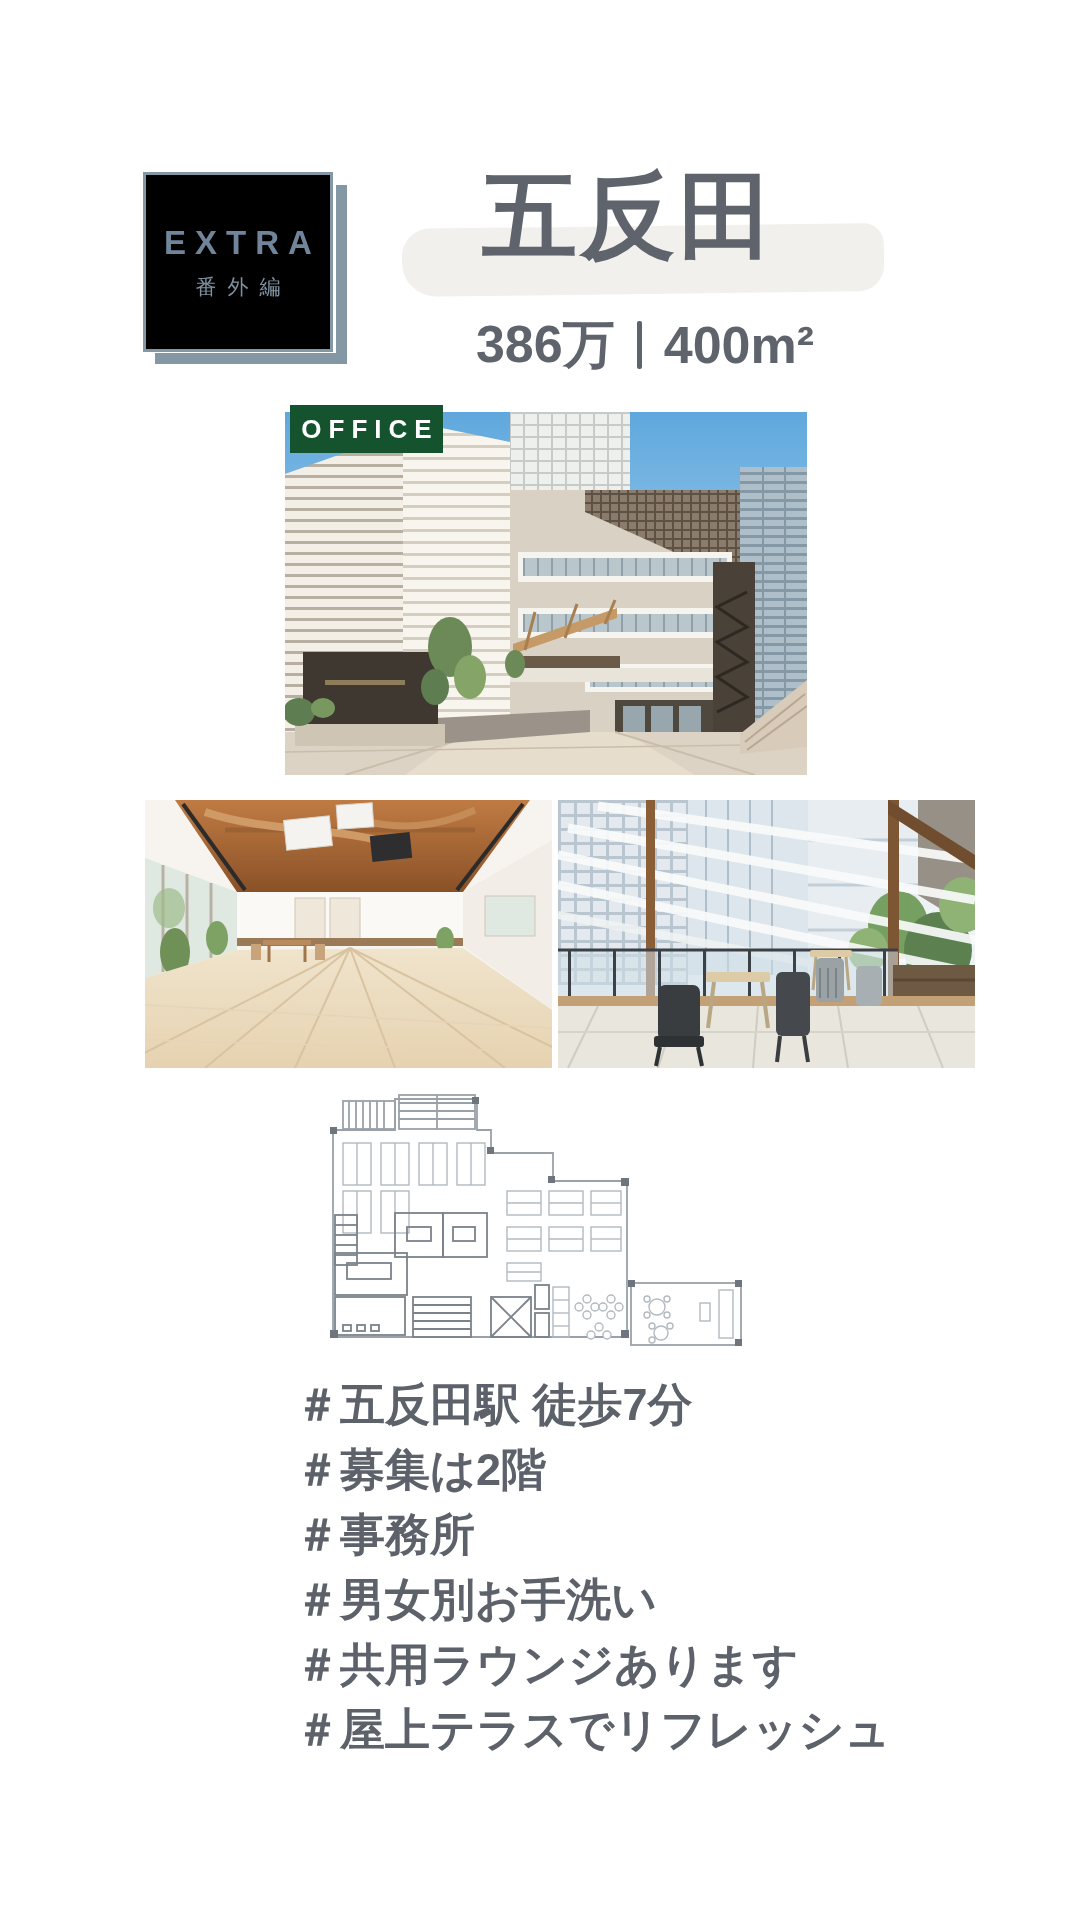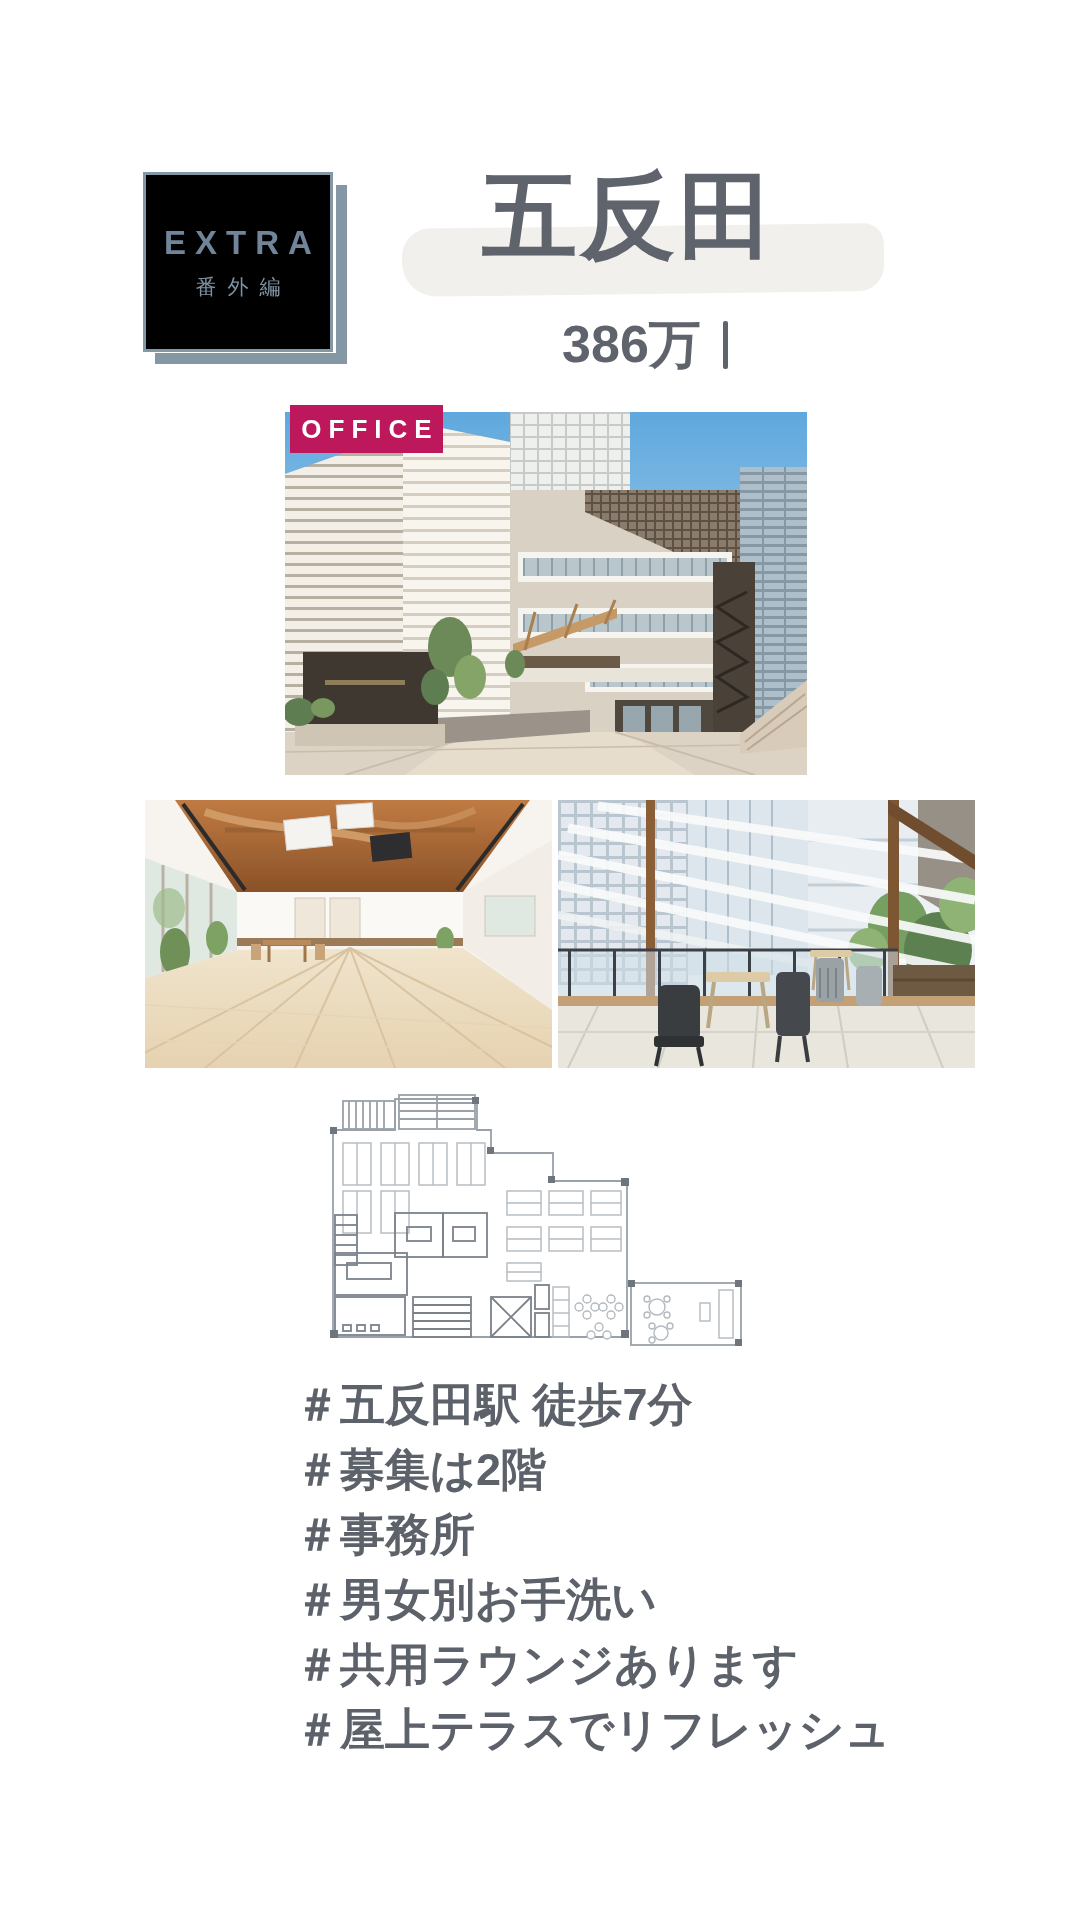--- a/index.html
+++ b/index.html
@@ -19,21 +19,21 @@
   .title-highlight{position:absolute;left:402px;top:226px;width:482px;height:68px;background:#f1f0ed;
                    border-radius:28px 20px 26px 34px;transform:rotate(-0.7deg);}
   .title{position:absolute;left:324px;top:165px;width:610px;margin:0;text-align:center;
          font-size:95px;line-height:103px;font-weight:800;color:#5f646c;letter-spacing:3px;}
   .subtitle{position:absolute;left:340px;top:293px;width:610px;height:58px;
             display:flex;align-items:center;justify-content:center;gap:22px;
             font-size:52px;font-weight:800;color:#5f646c;margin-top:23px;}
   .subtitle .vdiv{width:5px;height:48px;background:#5f646c;border-radius:2px;}
 
   
-  .office-tag{position:absolute;left:290px;top:405px;width:153px;height:48px;background:#be185d;
+  .office-tag{position:absolute;left:290px;top:405px;width:153px;height:48px;background:#14532d;
               color:#ffffff;font-size:26px;font-weight:bold;letter-spacing:7px;text-indent:7px;
               display:flex;align-items:center;justify-content:center;z-index:3;}
 
   
   .photo{position:absolute;overflow:hidden;background:#dfe7ee;}
   .photo svg{display:block;}
   .photo-building{left:285px;top:412px;width:522px;height:363px;}
   .photo-int-left{left:145px;top:800px;width:407px;height:268px;}
   .photo-int-right{left:558px;top:800px;width:417px;height:268px;}
 
@@ -56,20 +56,21 @@
       <div class="badge-en">EXTRA</div>
       <div class="badge-jp">番外編</div>
     </div>
   </div>
 
   <div class="title-highlight"></div>
   <h1 class="title">五反田</h1>
   <div class="subtitle">
     <span>386万</span>
     <span class="vdiv"></span>
+    <span>400m²</span>
   </div>
 
   <div class="office-tag">OFFICE</div>
 
   <div class="photo photo-building">
     <svg width="522" height="363" viewBox="0 0 522 363">
       <defs>
         <linearGradient id="sky" x1="0" y1="0" x2="0" y2="1">
           <stop offset="0" stop-color="#5fa8dd"></stop>
             <stop offset="1" stop-color="#cfe6f5"></stop>

